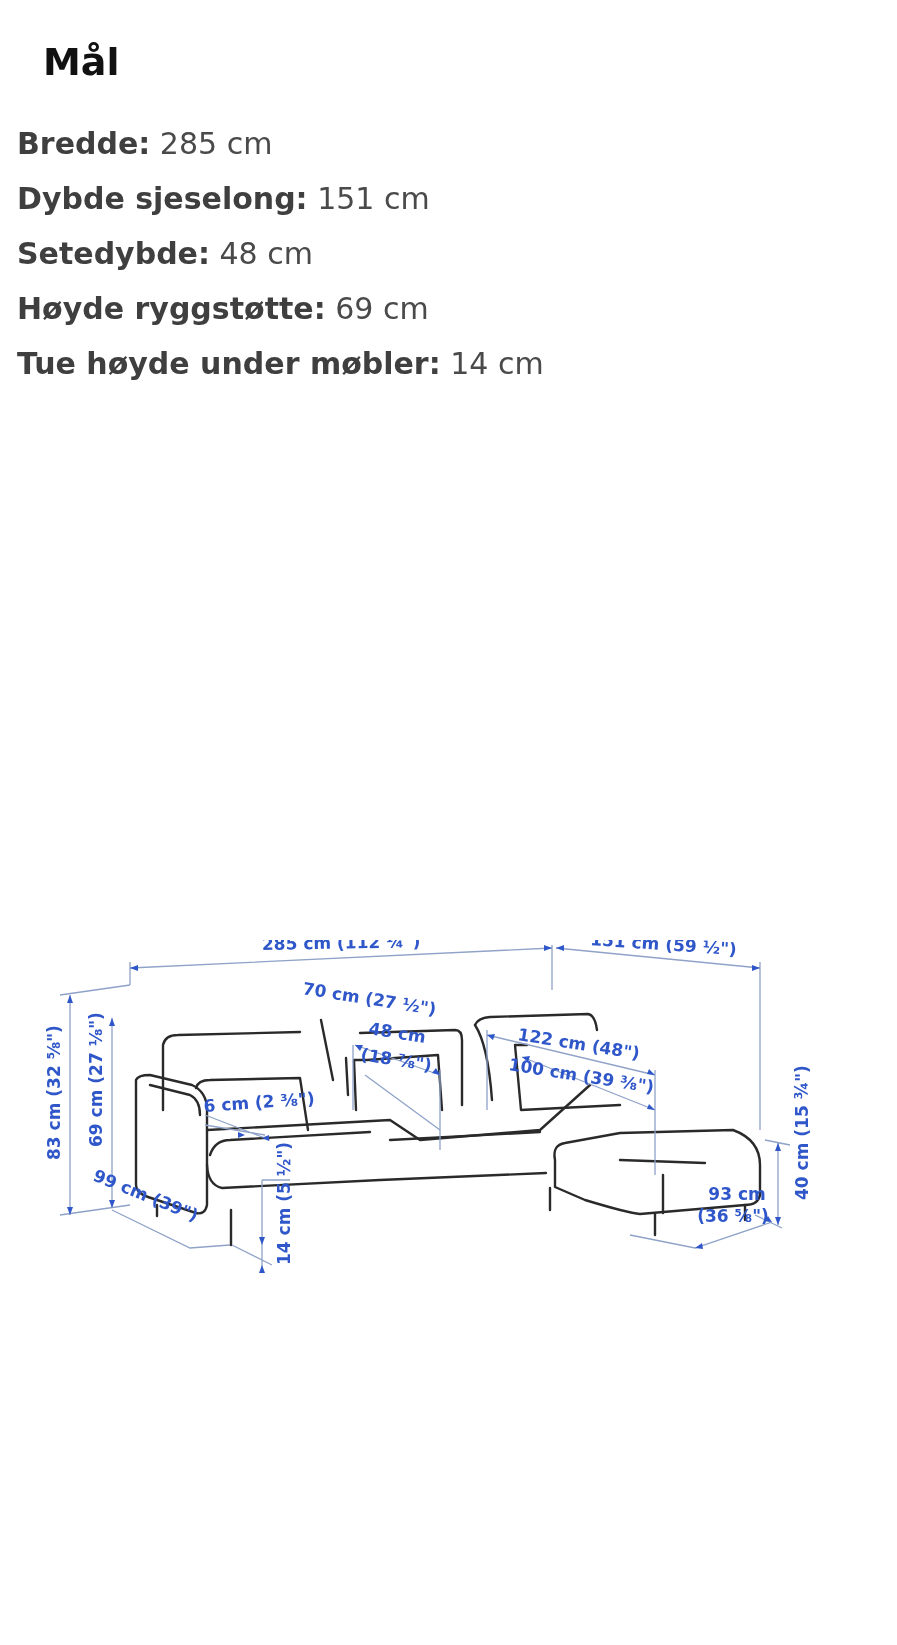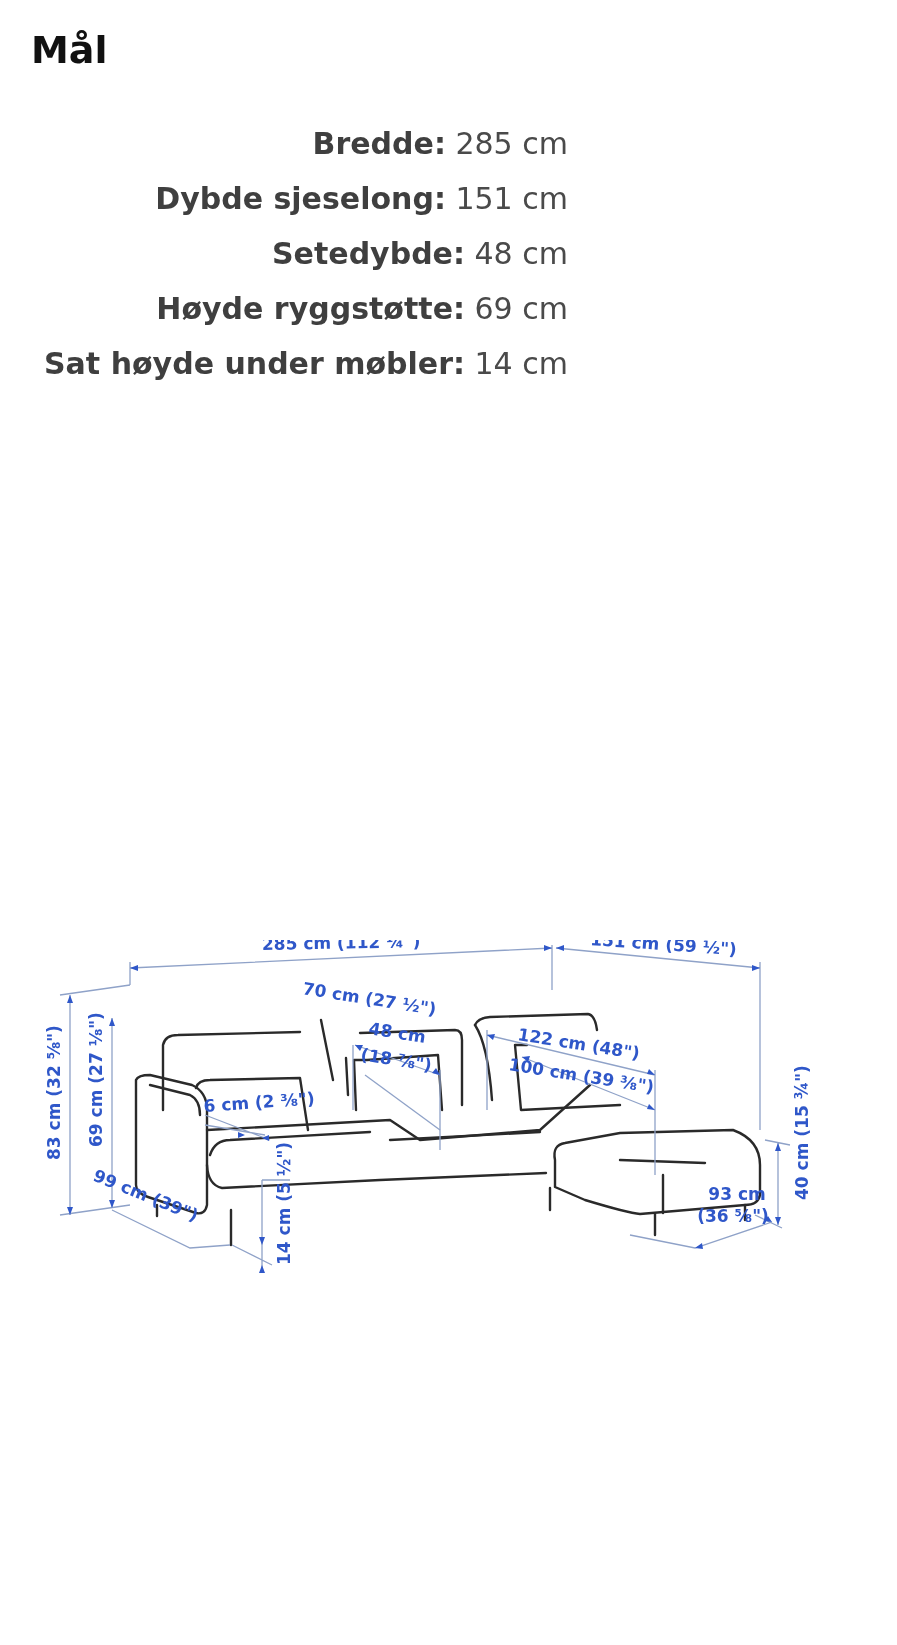--- a/index.html
+++ b/index.html
@@ -1,37 +1,37 @@
 <!DOCTYPE html>
 <html><head>
 <meta charset="utf-8">
 <style>
   html,body{margin:0;padding:0;background:#ffffff;}
   body{width:897px;height:1645px;position:relative;overflow:hidden;font-family:"DejaVu Sans","Liberation Sans",sans-serif;color:#484848;}
-  .title{position:absolute;left:27px;top:20px;font-size:38px;font-weight:bold;color:#111111;margin:4px;line-height:52px;}
-  .specs{position:absolute;left:44px;top:116px;margin:0;padding:0;list-style:none;text-align:right;}
+  .title{position:absolute;left:27px;top:20px;font-size:38px;font-weight:bold;color:#111111;margin:16px;line-height:52px;}
+  .specs{position:absolute;left:17px;top:116px;margin:0;padding:0;list-style:none;}
   .spec{font-size:30px;line-height:55px;height:55px;white-space:nowrap;color:#4a4a4a;}
   .spec .lbl{font-weight:bold;color:#3f3f3f;}
   .diagram{position:absolute;left:0;top:940px;width:897px;height:380px;}
   .dim{font-family:"DejaVu Sans","Liberation Sans",sans-serif;font-weight:bold;fill:#2f57c9;font-size:17px;}
   .ln{stroke:#2a2a2a;stroke-width:2.4;fill:none;stroke-linecap:round;stroke-linejoin:round;}
   .dl{stroke:#8fa2c8;stroke-width:1.3;fill:none;}
   .ar{fill:#2f57c9;}
 </style>
 </head>
 <body>
 
 <h1 class="title">Mål</h1>
 
 <ul class="specs">
   <li class="spec"><span class="lbl">Bredde:</span> <span>285 cm</span></li>
   <li class="spec"><span class="lbl">Dybde sjeselong:</span> <span>151 cm</span></li>
   <li class="spec"><span class="lbl">Setedybde:</span> <span>48 cm</span></li>
   <li class="spec"><span class="lbl">Høyde ryggstøtte:</span> <span>69 cm</span></li>
-  <li class="spec"><span class="lbl">Sat høyde under møbler:</span> <span>14 cm</span></li>
+  <li class="spec"><span class="lbl">Tue høyde under møbler:</span> <span>14 cm</span></li>
 </ul>
 
 <svg class="diagram" viewBox="0 940 897 380" xmlns="http://www.w3.org/2000/svg">
 
   <g>
 
     <path class="ln" d="M163 1110 L163 1045 Q165 1035 178 1035 L300 1032"></path>
 
     <path class="ln" d="M136 1080 Q138 1075 150 1075 L192 1085 Q207 1092 207 1110 L207 1205 Q205 1215 196 1213 L148 1197 Q136 1193 136 1185 Z"></path>
     <path class="ln" d="M150 1085 L190 1095 Q200 1100 200 1115"></path>

